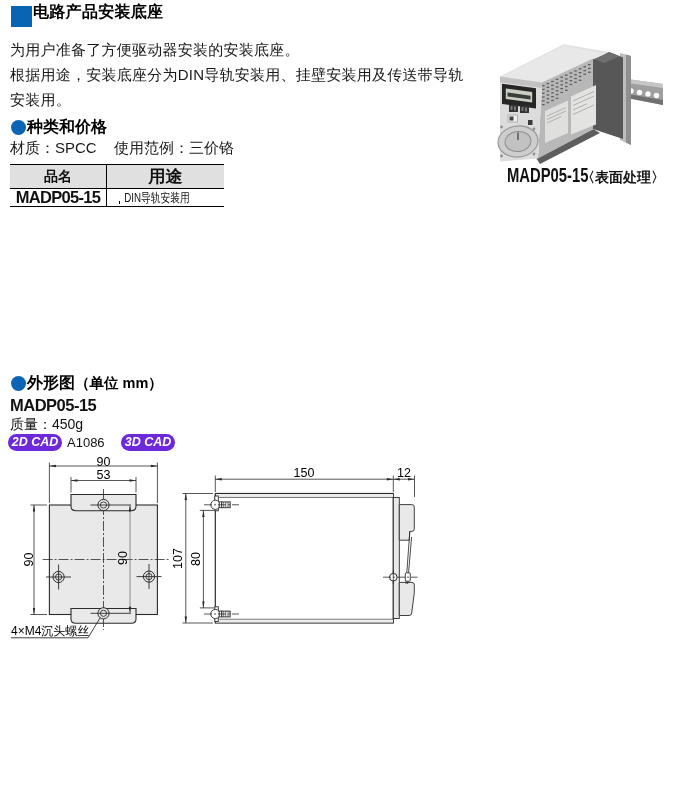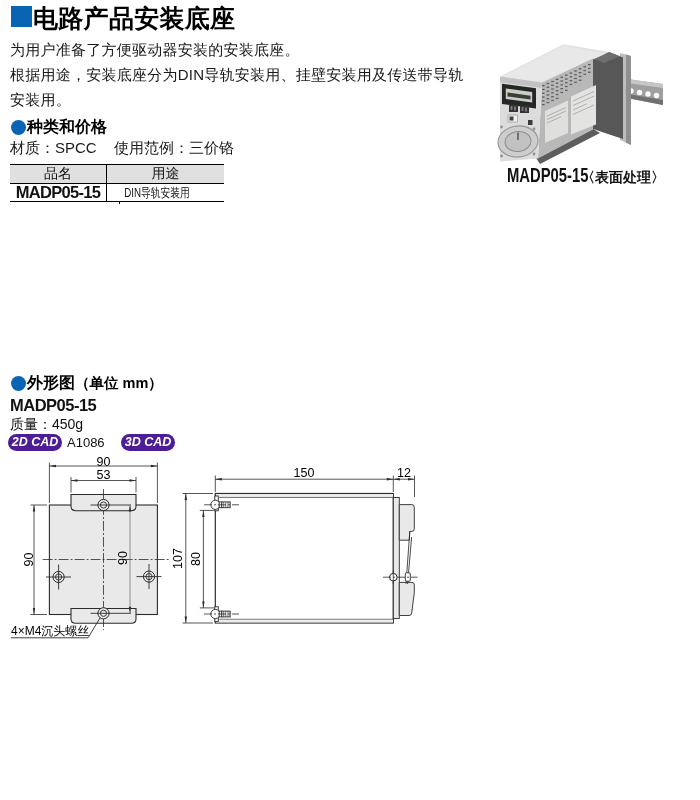--- a/index.html
+++ b/index.html
@@ -1,42 +1,42 @@
 <!DOCTYPE html>
 <html><head>
 <meta charset="utf-8">
 <style>
 html,body{margin:0;padding:0;}
 body{width:700px;height:800px;background:#ffffff;font-family:"Liberation Sans",sans-serif;position:relative;overflow:hidden;color:#111;}
 .abs{position:absolute;}
 .bluesq{position:absolute;left:11px;top:6px;width:21px;height:21px;background:#0a64b4;}
-.title{position:absolute;left:33px;top:2px;font-size:25px;font-weight:bold;letter-spacing:0.3px;color:#000;}
+.title{position:absolute;left:33px;top:2px;font-size:16px;font-weight:bold;letter-spacing:0.3px;color:#000;}
 .para{position:absolute;left:10px;top:37px;font-size:15px;line-height:25px;color:#1a1a1a;letter-spacing:0.25px;}
 .sechead{position:absolute;font-size:16px;font-weight:bold;color:#000;}
 .bullet{display:inline-block;width:15px;height:15px;border-radius:50%;background:#0a64b4;vertical-align:-3px;margin-right:1px;}
 .mat{position:absolute;top:139px;font-size:15px;color:#1a1a1a;}
 table.t1{position:absolute;left:10px;top:164px;border-collapse:collapse;table-layout:fixed;}
 table.t1 td{padding:0;text-align:center;vertical-align:middle;}
-.pill{position:absolute;width:54px;height:17px;background:#4c1d95;border-radius:9px;color:#fff;font-size:12.5px;font-weight:bold;font-style:italic;text-align:center;line-height:17px;letter-spacing:0px;}
+.pill{position:absolute;width:54px;height:17px;background:#6d28d9;border-radius:9px;color:#fff;font-size:12.5px;font-weight:bold;font-style:italic;text-align:center;line-height:17px;letter-spacing:0px;}
 </style>
 </head>
 <body>
 <div class="bluesq"></div>
 <div class="title">电路产品安装底座</div>
 <div class="para">为用户准备了方便驱动器安装的安装底座。<br>根据用途，安装底座分为DIN导轨安装用、挂壁安装用及传送带导轨<br>安装用。</div>
 
 <div class="sechead" style="left:11px;top:117px;"><span class="bullet"></span>种类和价格</div>
 <div class="mat" style="left:10px;">材质：SPCC</div>
 <div class="mat" style="left:114px;">使用范例：三价铬</div>
 
 <table class="t1">
 <tbody>
       <tr style="height:19px;background:#e0e0e0;border-top:1.5px solid #000;border-bottom:1px solid #000;">
-<td style="width:96px;border-right:1px solid #000;font-size:14px;font-weight:normal;">品名</td>
-<td style="width:117px;font-size:14px;font-weight:normal;">用途</td>
+<td style="width:96px;border-right:1px solid #000;font-size:14px;font-weight:bold;">品名</td>
+<td style="width:117px;font-size:17px;font-weight:bold;">用途</td>
 </tr>
 <tr style="height:17px;border-bottom:1px solid #000;">
 <td style="border-right:1px solid #000;font-size:16.5px;font-weight:bold;letter-spacing:-0.7px;line-height:15px;">MADP05-15</td>
 <td style="padding-right:17px;line-height:15px;"><span style="display:inline-block;font-size:12.5px;transform:scaleX(0.78);">DIN导轨安装用</span></td>
 </tr>
 </tbody>
   </table>
 <div class="abs" style="left:119px;top:201px;width:1px;height:3px;background:#000;"></div>
 
 <svg class="abs" style="left:492px;top:28px;" width="176" height="140" viewBox="0 0 176 140">

